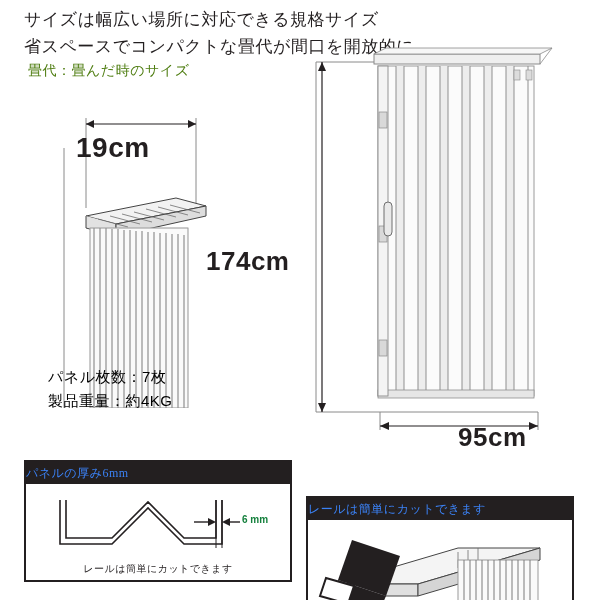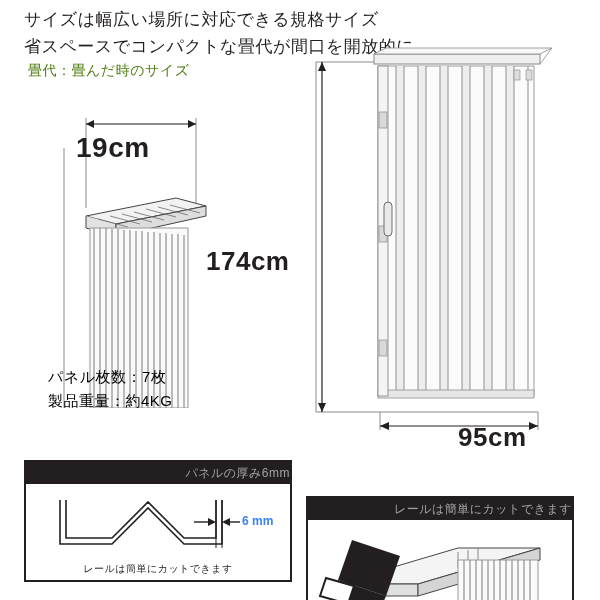--- a/index.html
+++ b/index.html
@@ -60,41 +60,42 @@
     background: #ffffff;
     box-sizing: border-box;
   }
   .panel-title {
     position: absolute;
     left: 0;
     top: 0;
     width: 100%;
     height: 22px;
     background: #231f20;
-    color: #a3a3a3;
+    color: #3b82f6;
     font-size: 12px;
     letter-spacing: 0.5px;
-    text-align: right;
+    text-align: left;
     line-height: 22px;
     box-sizing: border-box;
     white-space: nowrap;
+    font-family: Liberation Serif, serif;
   }
   .panel-caption {
     position: absolute;
     width: 100%;
     text-align: center;
     font-size: 10px;
     letter-spacing: 0.5px;
     color: #231f20;
     white-space: nowrap;
   }
   .small-dim {
-    font-size: 12px;
+    font-size: 10px;
     font-weight: bold;
-    color: #3b82f6;
+    color: #15803d;
     white-space: nowrap;
   }
   svg { display: block; }
 </style>
 </head>
 <body>
 
 <div id="page">
 
   <div class="abs hl-top" style="left:24px; top:33px;">省スペースでコンパクトな畳代が間口を開放的に</div>

